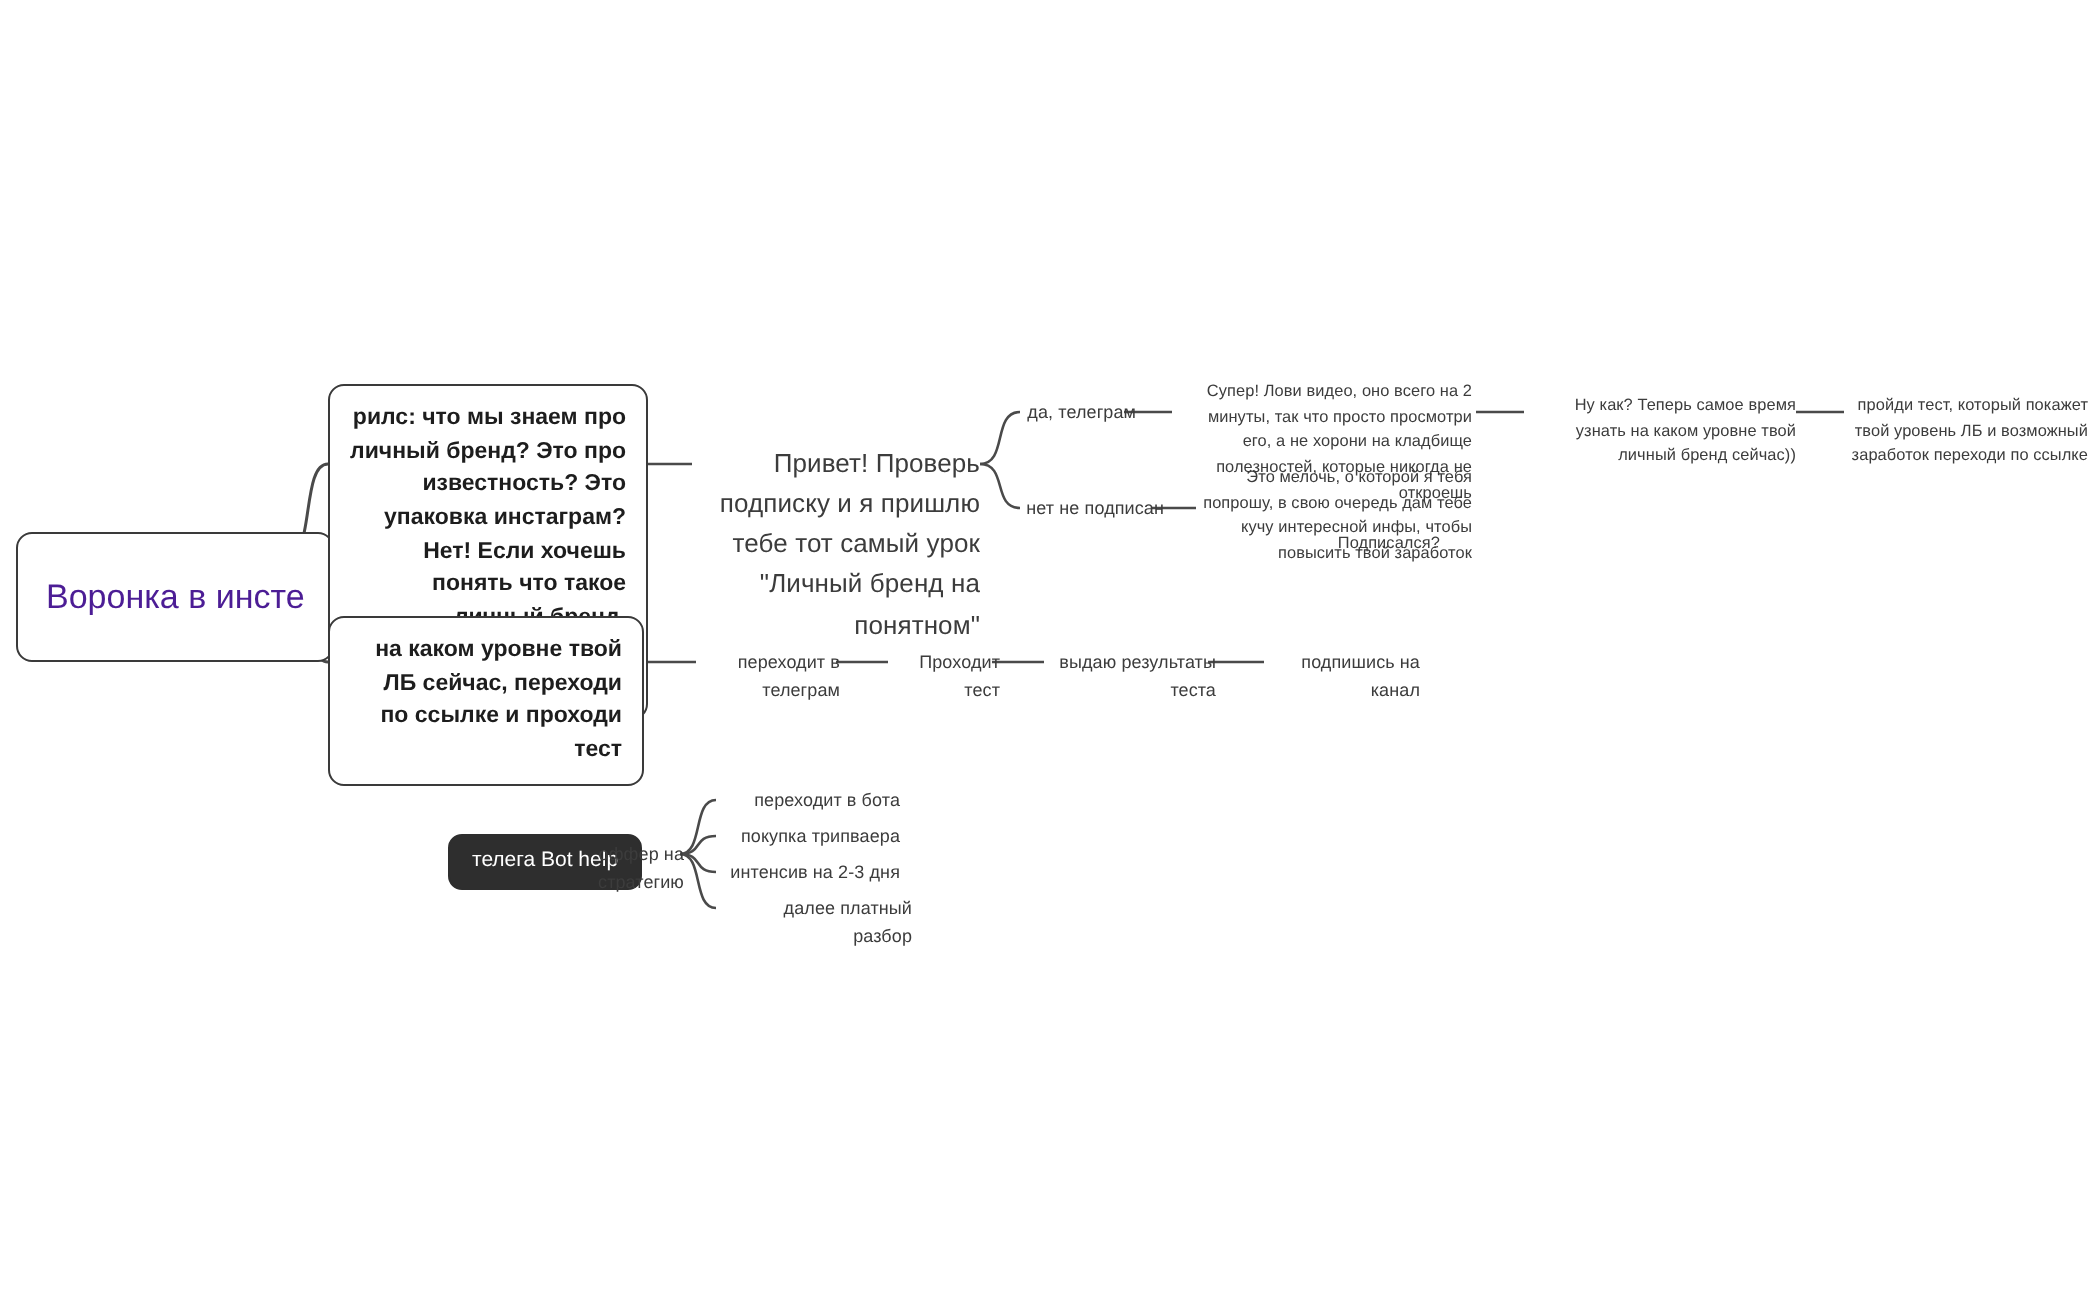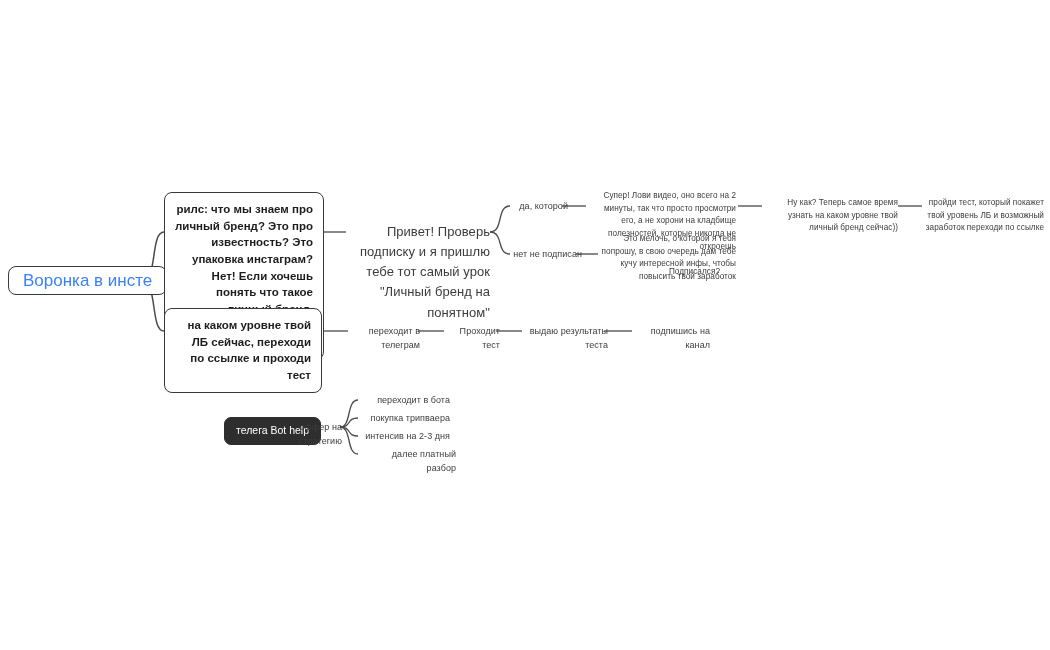--- a/index.html
+++ b/index.html
@@ -31,24 +31,24 @@
   .node {
     position: absolute;
     box-sizing: border-box;
     text-align: right;
   }
   
   .node-root {
     background: #ffffff;
     border: 1.6px solid #3a3a3a;
     border-radius: 8px;
-    padding: 3px 14px;
+    padding: 21px 14px;
     font-size: 17px;
     line-height: 1.25;
-    color: #3b82f6;
+    color: #4c1d95;
     white-space: nowrap;
   }
   
   .node-box {
     background: #ffffff;
     border: 1.6px solid #3a3a3a;
     border-radius: 8px;
     padding: 8px 10px;
     font-size: 11.5px;
     line-height: 1.45;
@@ -114,21 +114,21 @@
       <path d="M 340 427 C 352 427, 346 454, 358 454"></path>
     </g>
   </svg>
 
   <div class="node node-root" style="left:8px; top:266px;">Воронка в инсте</div>
 
   <div class="node node-box" style="left:164px; top:192px; width:160px;">рилс: что мы знаем про личный бренд? Это про известность? Это упаковка инстаграм? Нет! Если хочешь понять что такое личный бренд, переходи в директ и напиши мне ЛБ</div>
 
   <div class="node node-text sz85" style="left:348px; top:222px; width:142px;">Привет! Проверь подписку и я пришлю тебе тот самый урок "Личный бренд на понятном"</div>
 
-  <div class="node node-text sz9" style="left:512px; top:200px; width:56px;">да, которой</div>
+  <div class="node node-text sz9" style="left:512px; top:200px; width:56px;">да, телеграм</div>
 
   <div class="node node-text sz9" style="left:512px; top:248px; width:70px;">нет не подписан</div>
 
   <div class="node node-text" style="left:588px; top:190px; width:148px;">Супер! Лови видео, оно всего на 2 минуты, так что просто просмотри его, а не хорони на кладбище полезностей, которые никогда не откроешь</div>
 
   <div class="node node-text" style="left:600px; top:233px; width:136px;">Это мелочь, о которой я тебя попрошу, в свою очередь дам тебе кучу интересной инфы, чтобы повысить твой заработок</div>
 
   <div class="node node-text" style="left:600px; top:266px; width:120px;">Подписался?</div>
 
   <div class="node node-text" style="left:764px; top:197px; width:134px;">Ну как? Теперь самое время узнать на каком уровне твой личный бренд сейчас))</div>

